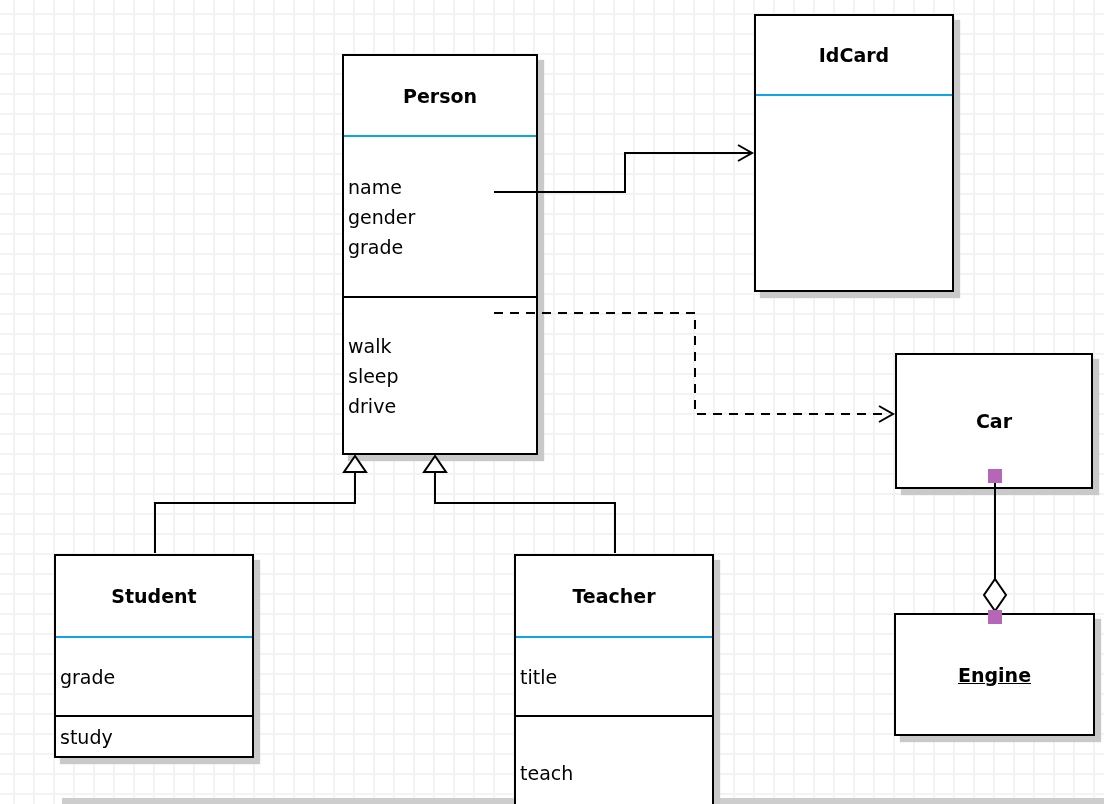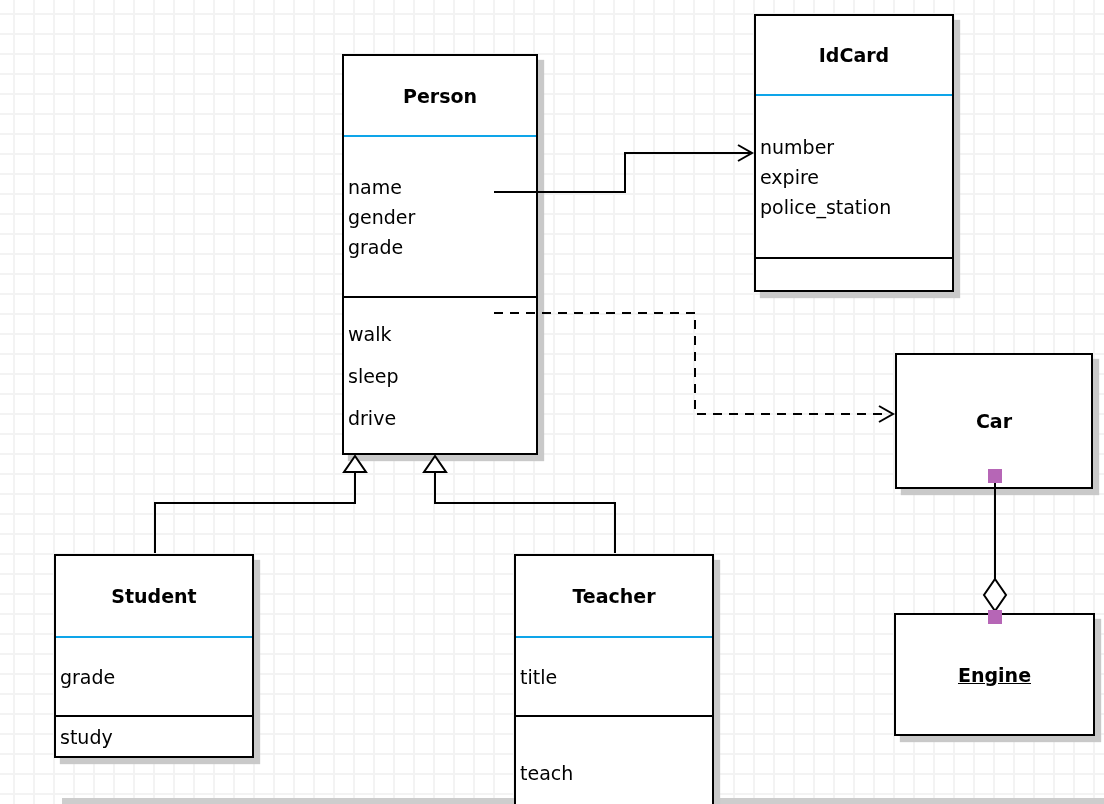--- a/index.html
+++ b/index.html
@@ -41,21 +41,21 @@
   .cls-title.no-divider { border-bottom: none; }
   .cls-sec {
     box-sizing: border-box;
     display: flex;
     flex-direction: column;
     justify-content: center;
     padding-left: 4px;
     font-size: 19px;
     border-bottom: 2px solid #000;
   }
-  .cls-sec.last { border-bottom: none; flex: 1 1 auto; gap: 12px; }
+  .cls-sec.last { border-bottom: none; flex: 1 1 auto; }
   .cls-line { line-height: 30px; white-space: nowrap; }
   svg.wires {
     position: absolute;
     left: 0; top: 0;
     z-index: 5;
     pointer-events: none;
   }
   .bottom-strip {
     position: absolute;
     left: 62px;
@@ -80,25 +80,20 @@
     </div>
     <div class="cls-sec last">
       <div class="cls-line">walk</div>
       <div class="cls-line">sleep</div>
       <div class="cls-line">drive</div>
     </div>
   </div>
 
   <div class="cls" style="left:754px; top:14px; width:200px; height:278px;">
     <div class="cls-title" style="height:78px">IdCard</div>
-    <div class="cls-sec" style="height:163px">
-      <div class="cls-line">number</div>
-      <div class="cls-line">expire</div>
-      <div class="cls-line">police_station</div>
-    </div>
     <div class="cls-sec last"></div>
   </div>
 
   <div class="cls" style="left:895px; top:353px; width:198px; height:136px;">
     <div class="cls-title no-divider" style="flex:1">Car</div>
   </div>
 
   <div class="cls" style="left:894px; top:613px; width:201px; height:123px;text-decoration:underline;">
     <div class="cls-title no-divider" style="flex:1">Engine</div>
   </div>

